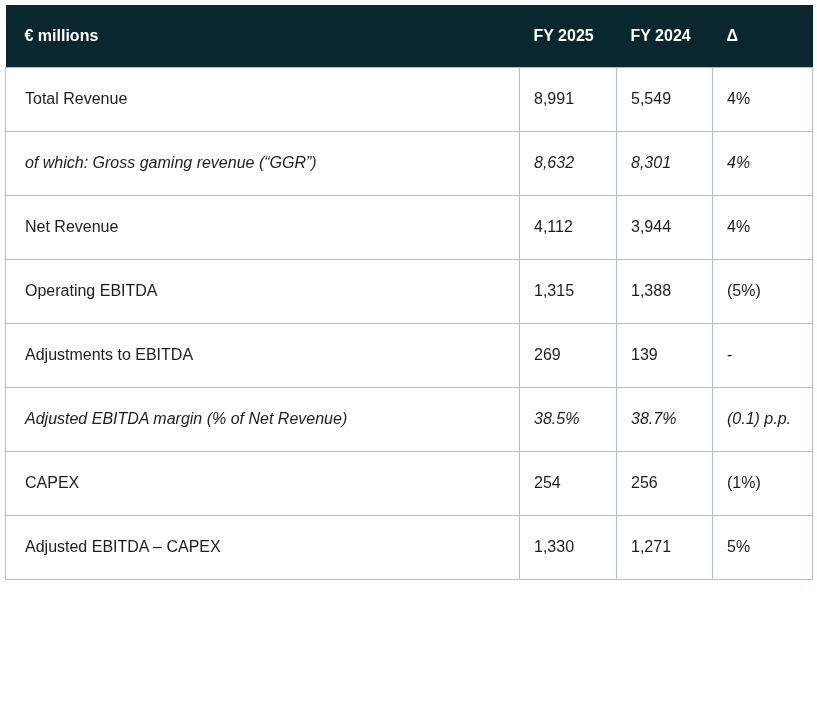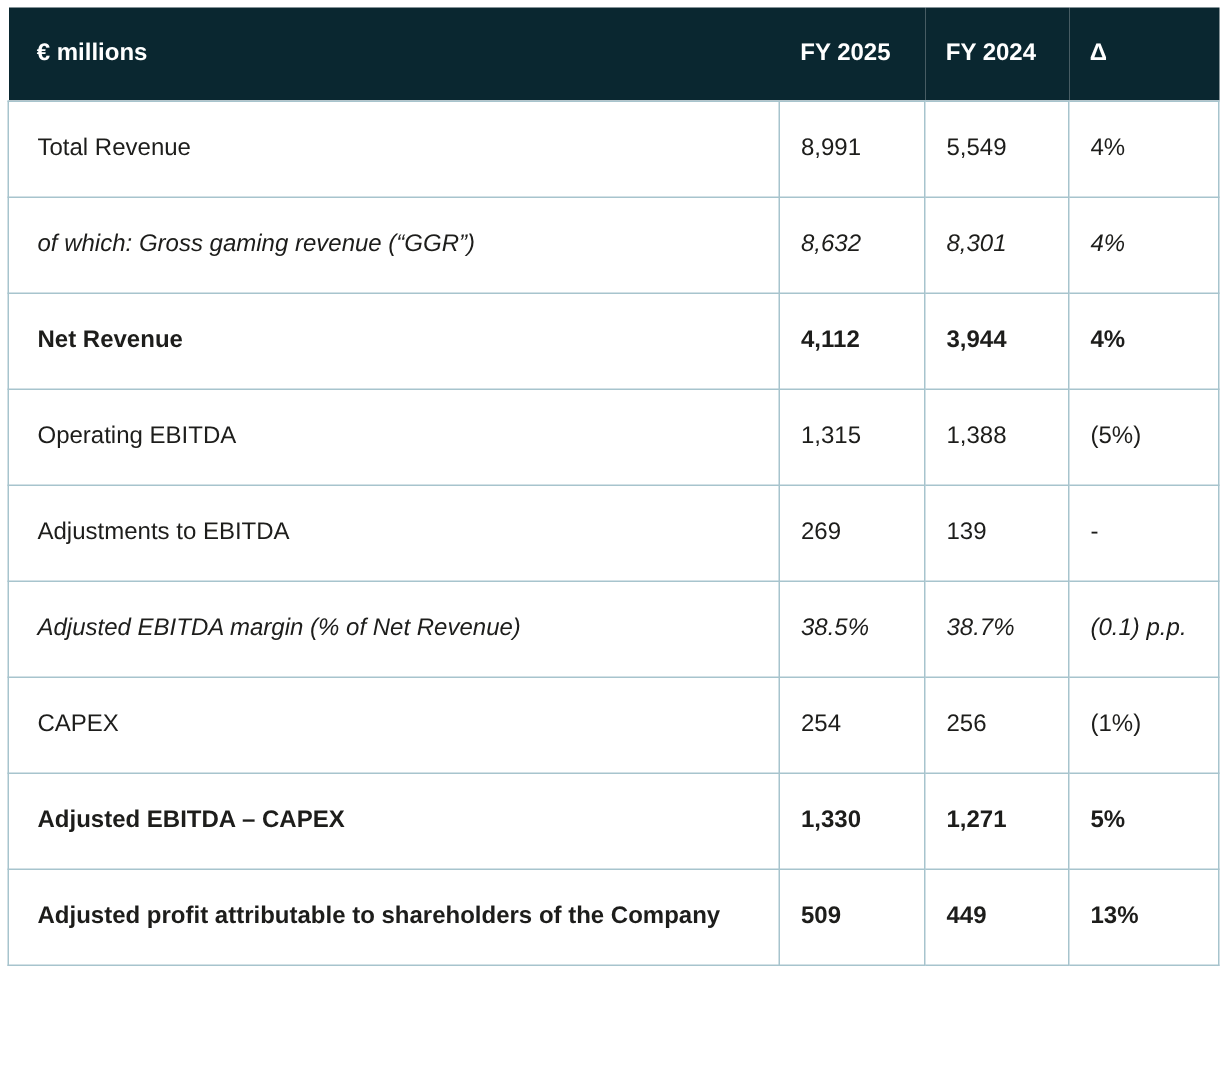--- a/index.html
+++ b/index.html
@@ -54,21 +54,21 @@
     font-size: 16px;
     color: var(--text);
     background: #ffffff;
     padding: 0 16px 0 14px;
     vertical-align: middle;
     line-height: 1.25;
   }
   .fin-table tbody td:first-child { padding-left: 19px; }
 
   .row-italic td { font-style: italic; }
-  .row-accent td { font-weight: 700; color: var(--accent); }
+  .row-accent td { font-weight: 400; color: var(--accent); }
 </style>
 </head>
 <body>
 
 <div class="canvas">
   <table class="fin-table">
     <thead>
       <tr>
         <th class="col-metric">€ millions</th>
         <th class="col-fy2025">FY 2025</th>
@@ -118,21 +118,15 @@
           <td>254</td>
           <td>256</td>
           <td>(1%)</td>
         </tr>
         <tr class="row-accent">
           <td>Adjusted EBITDA – CAPEX</td>
           <td>1,330</td>
           <td>1,271</td>
           <td>5%</td>
         </tr>
-        <tr class="row-accent">
-          <td>Adjusted profit attributable to shareholders of the Company</td>
-          <td>509</td>
-          <td>449</td>
-          <td>13%</td>
-        </tr>
       </tbody>
   </table>
 </div>
 
 </body></html>

